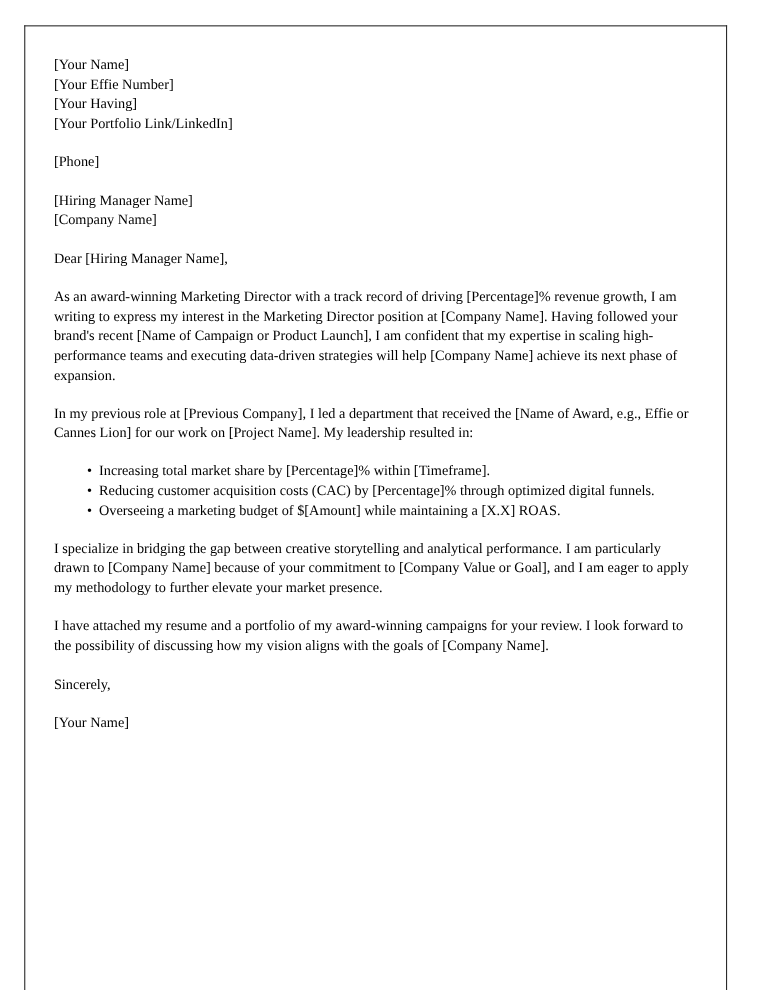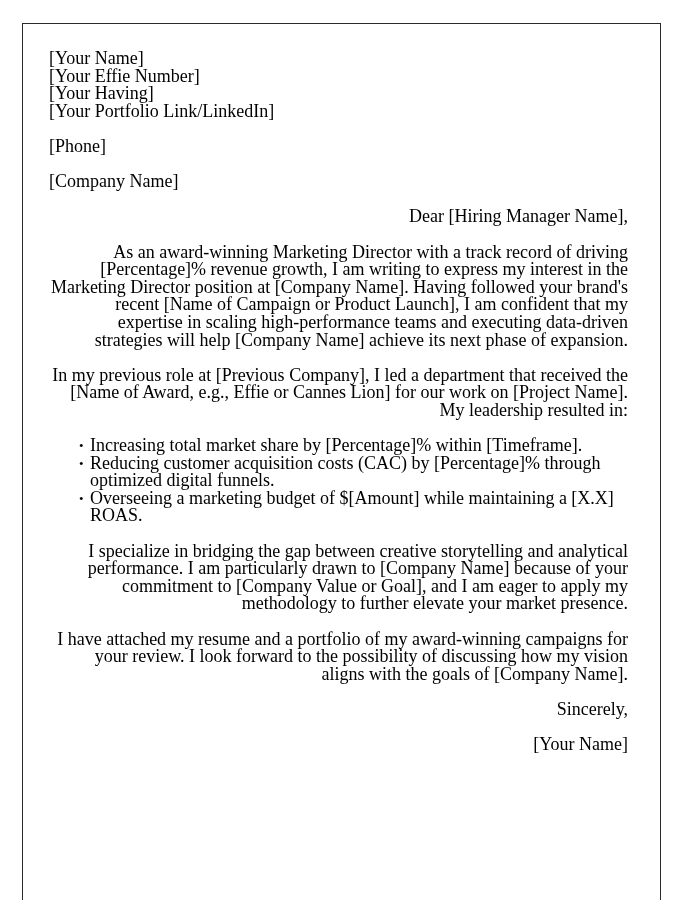--- a/index.html
+++ b/index.html
@@ -29,41 +29,41 @@
     border-right: 1.3px solid #2b2b2b;
     border-bottom: none;
     background: #ffffff;
   }
 
   .letter-body {
     position: absolute;
     left: 26px;   
     top: 26px;    
     width: 579px; 
-    font-size: 18px;
+    font-size: 13px;
     line-height: 17.6px;
     text-align: left;
   }
 
   .block {
     margin: 0;
   }
   
   .block + .block {
     margin-top: 17.6px;
   }
 
   .line {
     display: block;
     white-space: pre;
   }
 
   p.para {
     margin: 0;
-    text-align: right;
+    text-align: left;
   }
 
   ul.achievements {
     margin: 17.6px 0 0 0;
     padding: 0 0 0 0;
     list-style: none;
   }
   ul.achievements li {
     position: relative;
     padding-left: 41px; 
@@ -89,20 +89,21 @@
       <span class="line">[Your Effie Number]</span>
       <span class="line">[Your Having]</span>
       <span class="line">[Your Portfolio Link/LinkedIn]</span>
     </div>
 
     <div class="block">
       <span class="line">[Phone]</span>
     </div>
 
     <div class="block">
+      <span class="line">[Hiring Manager Name]</span>
       <span class="line">[Company Name]</span>
     </div>
 
     <div class="block">
       <p class="para">Dear [Hiring Manager Name],</p>
     </div>
 
     <div class="block">
       <p class="para">As an award-winning Marketing Director with a track record of driving [Percentage]% revenue growth, I am writing to express my interest in the Marketing Director position at [Company Name]. Having followed your brand's recent [Name of Campaign or Product Launch], I am confident that my expertise in scaling high-performance teams and executing data-driven strategies will help [Company Name] achieve its next phase of expansion.</p>
     </div>

